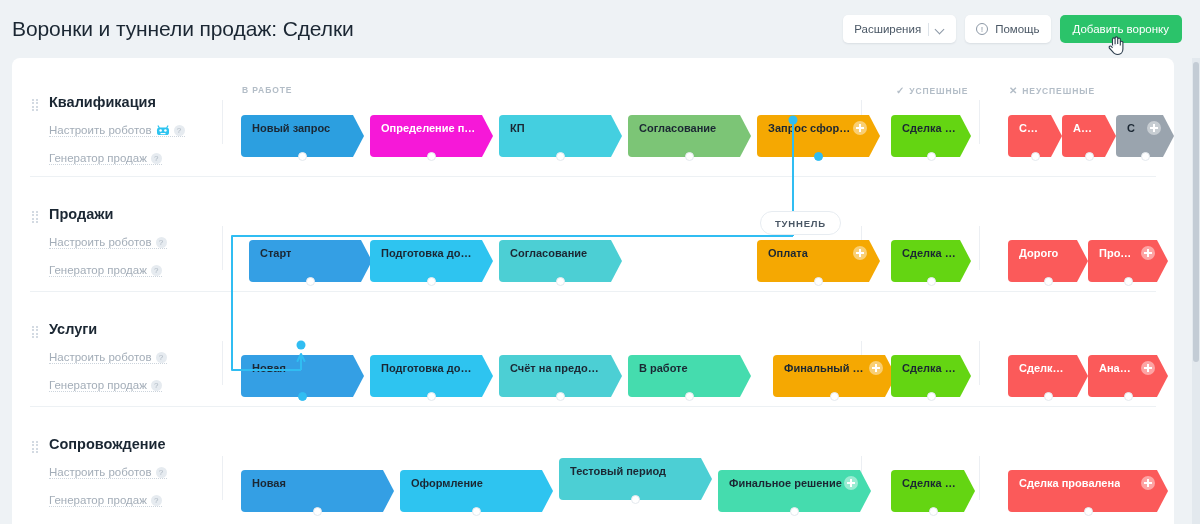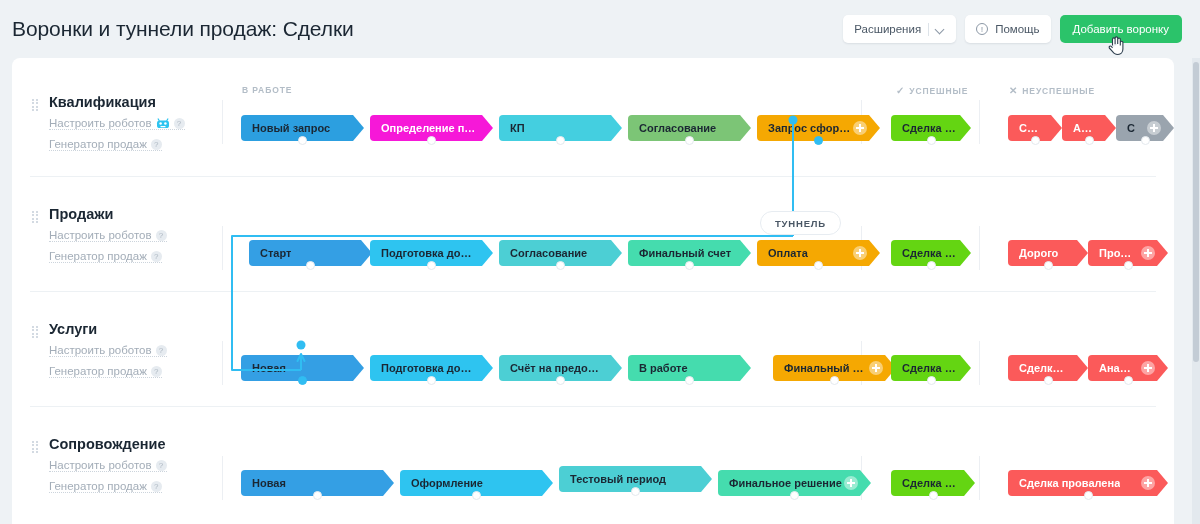--- a/index.html
+++ b/index.html
@@ -91,21 +91,21 @@
   }
   .grip i {
     position: absolute; width: 2px; height: 2px; border-radius: 50%;
     background: #c4ced8;
   }
   .funnel-name {
     margin-left: 17px; font-size: 14.5px; font-weight: 700; color: #1b2733;
     white-space: nowrap;
   }
   .sub-link {
-    margin-left: 17px; margin-top: 7px;
+    margin-left: 17px; margin-top: 14px;
     font-size: 11.5px; color: #a3adb8;
     border-bottom: 1px dotted #ccd4dc; display: inline-flex;
     align-items: center; gap: 4px; cursor: pointer; white-space: nowrap;
   }
   .sub-row { display: block; }
   .help-dot {
     width: 11px; height: 11px; border-radius: 50%;
     background: #e6ebf0; position: relative; flex: 0 0 auto;
   }
   .help-dot::after {
@@ -118,21 +118,21 @@
     position: absolute; width: 1px; background: #eceff3;
   }
 
   
   .group-label {
     position: absolute; font-size: 8.5px; font-weight: 700;
     letter-spacing: .9px; color: #b3bdc7; white-space: nowrap;
     display: flex; align-items: center; gap: 4px;
   }
   .stage {
-    position: absolute; height: 26px; cursor: pointer;
+    position: absolute; height: 42px; cursor: pointer;
   }
   .stage .shape {
     position: absolute; inset: 0;
     -webkit-clip-path: polygon(0 0, calc(100% - 11px) 0, 100% 50%, calc(100% - 11px) 100%, 0 100%);
     clip-path: polygon(0 0, calc(100% - 11px) 0, 100% 50%, calc(100% - 11px) 100%, 0 100%);
     border-radius: 4px;
   }
   .stage .label {
     position: absolute; left: 11px; top: 0; height: 26px;
     display: flex; align-items: center;
@@ -324,25 +324,20 @@
         <div class="stage" style="left: 358px; top: 52px; width: 123px;">
           <div class="shape" style="background: rgb(46, 196, 240);"></div>
           <div class="label" style="max-width: 103px;">Подготовка до…</div>
           <div class="knob"></div>
         </div>
         <div class="stage" style="left: 487px; top: 52px; width: 123px;">
           <div class="shape" style="background: rgb(76, 207, 212);"></div>
           <div class="label" style="max-width: 103px;">Согласование</div>
           <div class="knob"></div>
         </div>
-        <div class="stage" style="left: 616px; top: 52px; width: 123px;">
-          <div class="shape" style="background: rgb(69, 220, 174);"></div>
-          <div class="label" style="max-width: 103px;">Финальный счет</div>
-          <div class="knob"></div>
-        </div>
         <div class="stage" style="left: 745px; top: 52px; width: 123px;">
           <div class="shape" style="background: rgb(245, 168, 2);"></div>
           <div class="label" style="max-width: 103px;">Оплата</div>
           <span class="plus"></span>
           <div class="knob"></div>
         </div>
         <div class="stage" style="left: 879px; top: 52px; width: 80px;">
           <div class="shape" style="background: rgb(100, 213, 18);"></div>
           <div class="label" style="max-width: 60px;">Сделка …</div>
           <div class="knob"></div>
@@ -457,21 +452,21 @@
         <div class="stage" style="left: 229px; top: 52px; width: 153px;">
           <div class="shape" style="background: rgb(52, 159, 228);"></div>
           <div class="label" style="max-width: 133px;">Новая</div>
           <div class="knob"></div>
         </div>
         <div class="stage" style="left: 388px; top: 52px; width: 153px;">
           <div class="shape" style="background: rgb(46, 196, 240);"></div>
           <div class="label" style="max-width: 133px;">Оформление</div>
           <div class="knob"></div>
         </div>
-        <div class="stage" style="left: 547px; top: 48px; width: 153px;">
+        <div class="stage" style="left: 547px; top: 40px; width: 153px;">
           <div class="shape" style="background: rgb(76, 207, 212);"></div>
           <div class="label" style="max-width: 133px;">Тестовый период</div>
           <div class="knob"></div>
         </div>
         <div class="stage" style="left: 706px; top: 52px; width: 153px;">
           <div class="shape" style="background: rgb(69, 220, 174);"></div>
           <div class="label" style="max-width: 133px;">Финальное решение</div>
           <span class="plus"></span>
           <div class="knob"></div>
         </div>

